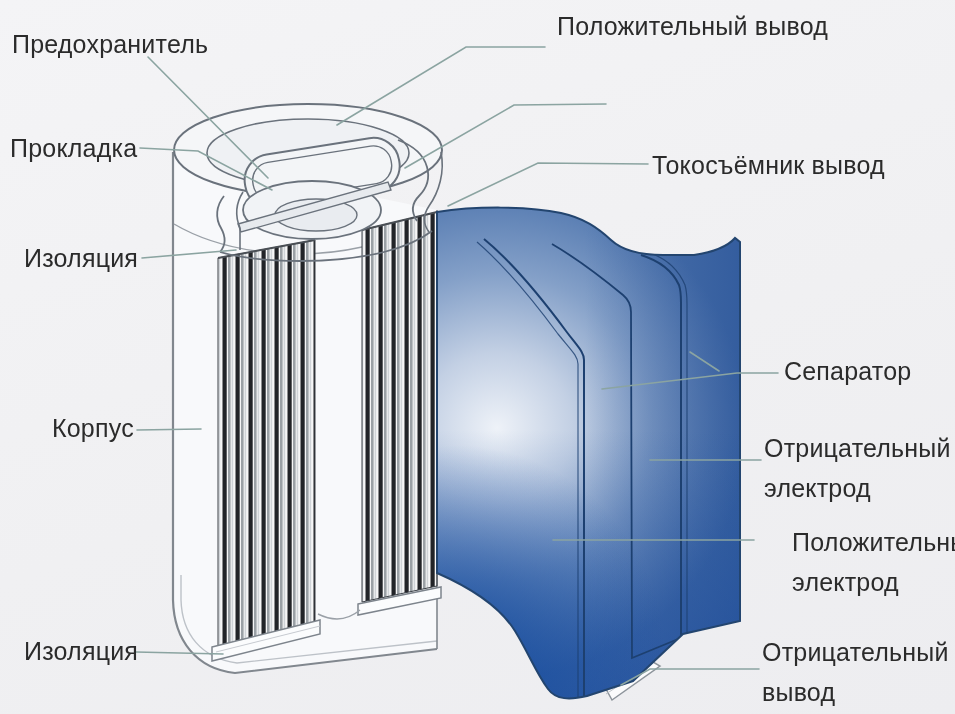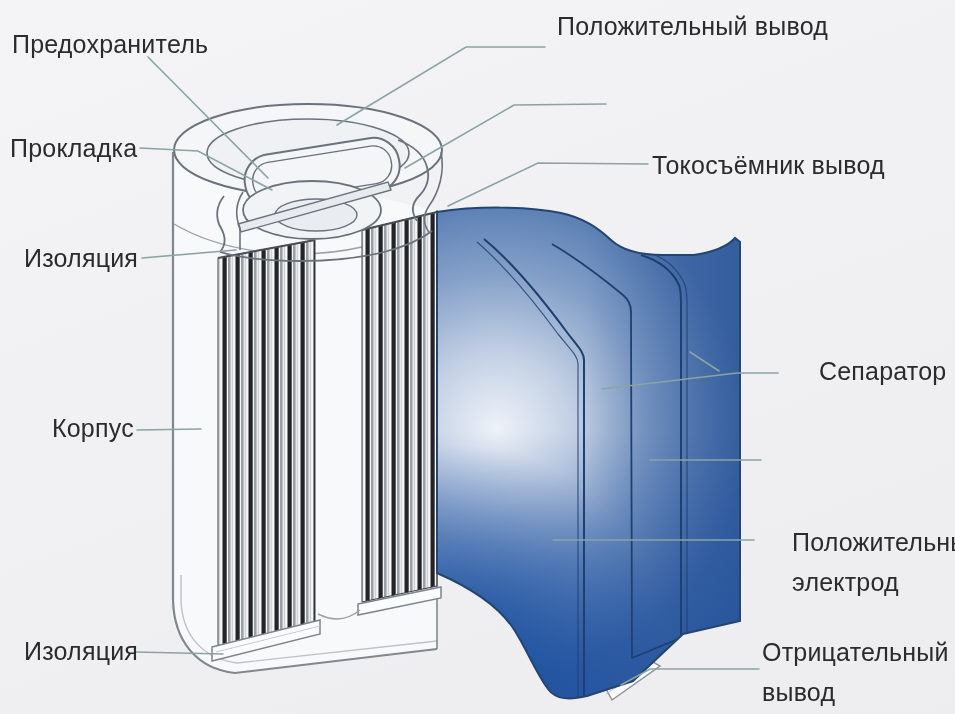--- a/index.html
+++ b/index.html
@@ -158,20 +158,21 @@
 
   <div class="lbl" style="left:52px;top:415px">Корпус</div>
 
   <div class="lbl" style="left:24px;top:638px">Изоляция</div>
 
   <div class="lbl" style="left:557px;top:13px">Положительный вывод</div>
 
 
   <div class="lbl" style="left:652px;top:152px">Токосъёмник вывод</div>
 
-  <div class="lbl" style="left:819px;top:358px">Сепаратор</div>
+  <div class="lbl" style="left:784px;top:358px">Сепаратор</div>
 
+  <div class="lbl wrap" style="left:764px;top:428px;width:178px">Отрицательный электрод</div>
 
   <div class="lbl wrap" style="left:792px;top:522px;width:188px">Положительный электрод</div>
 
   <div class="lbl wrap" style="left:762px;top:632px;width:178px">Отрицательный вывод</div>
 
 </div>
 
 </body></html>

